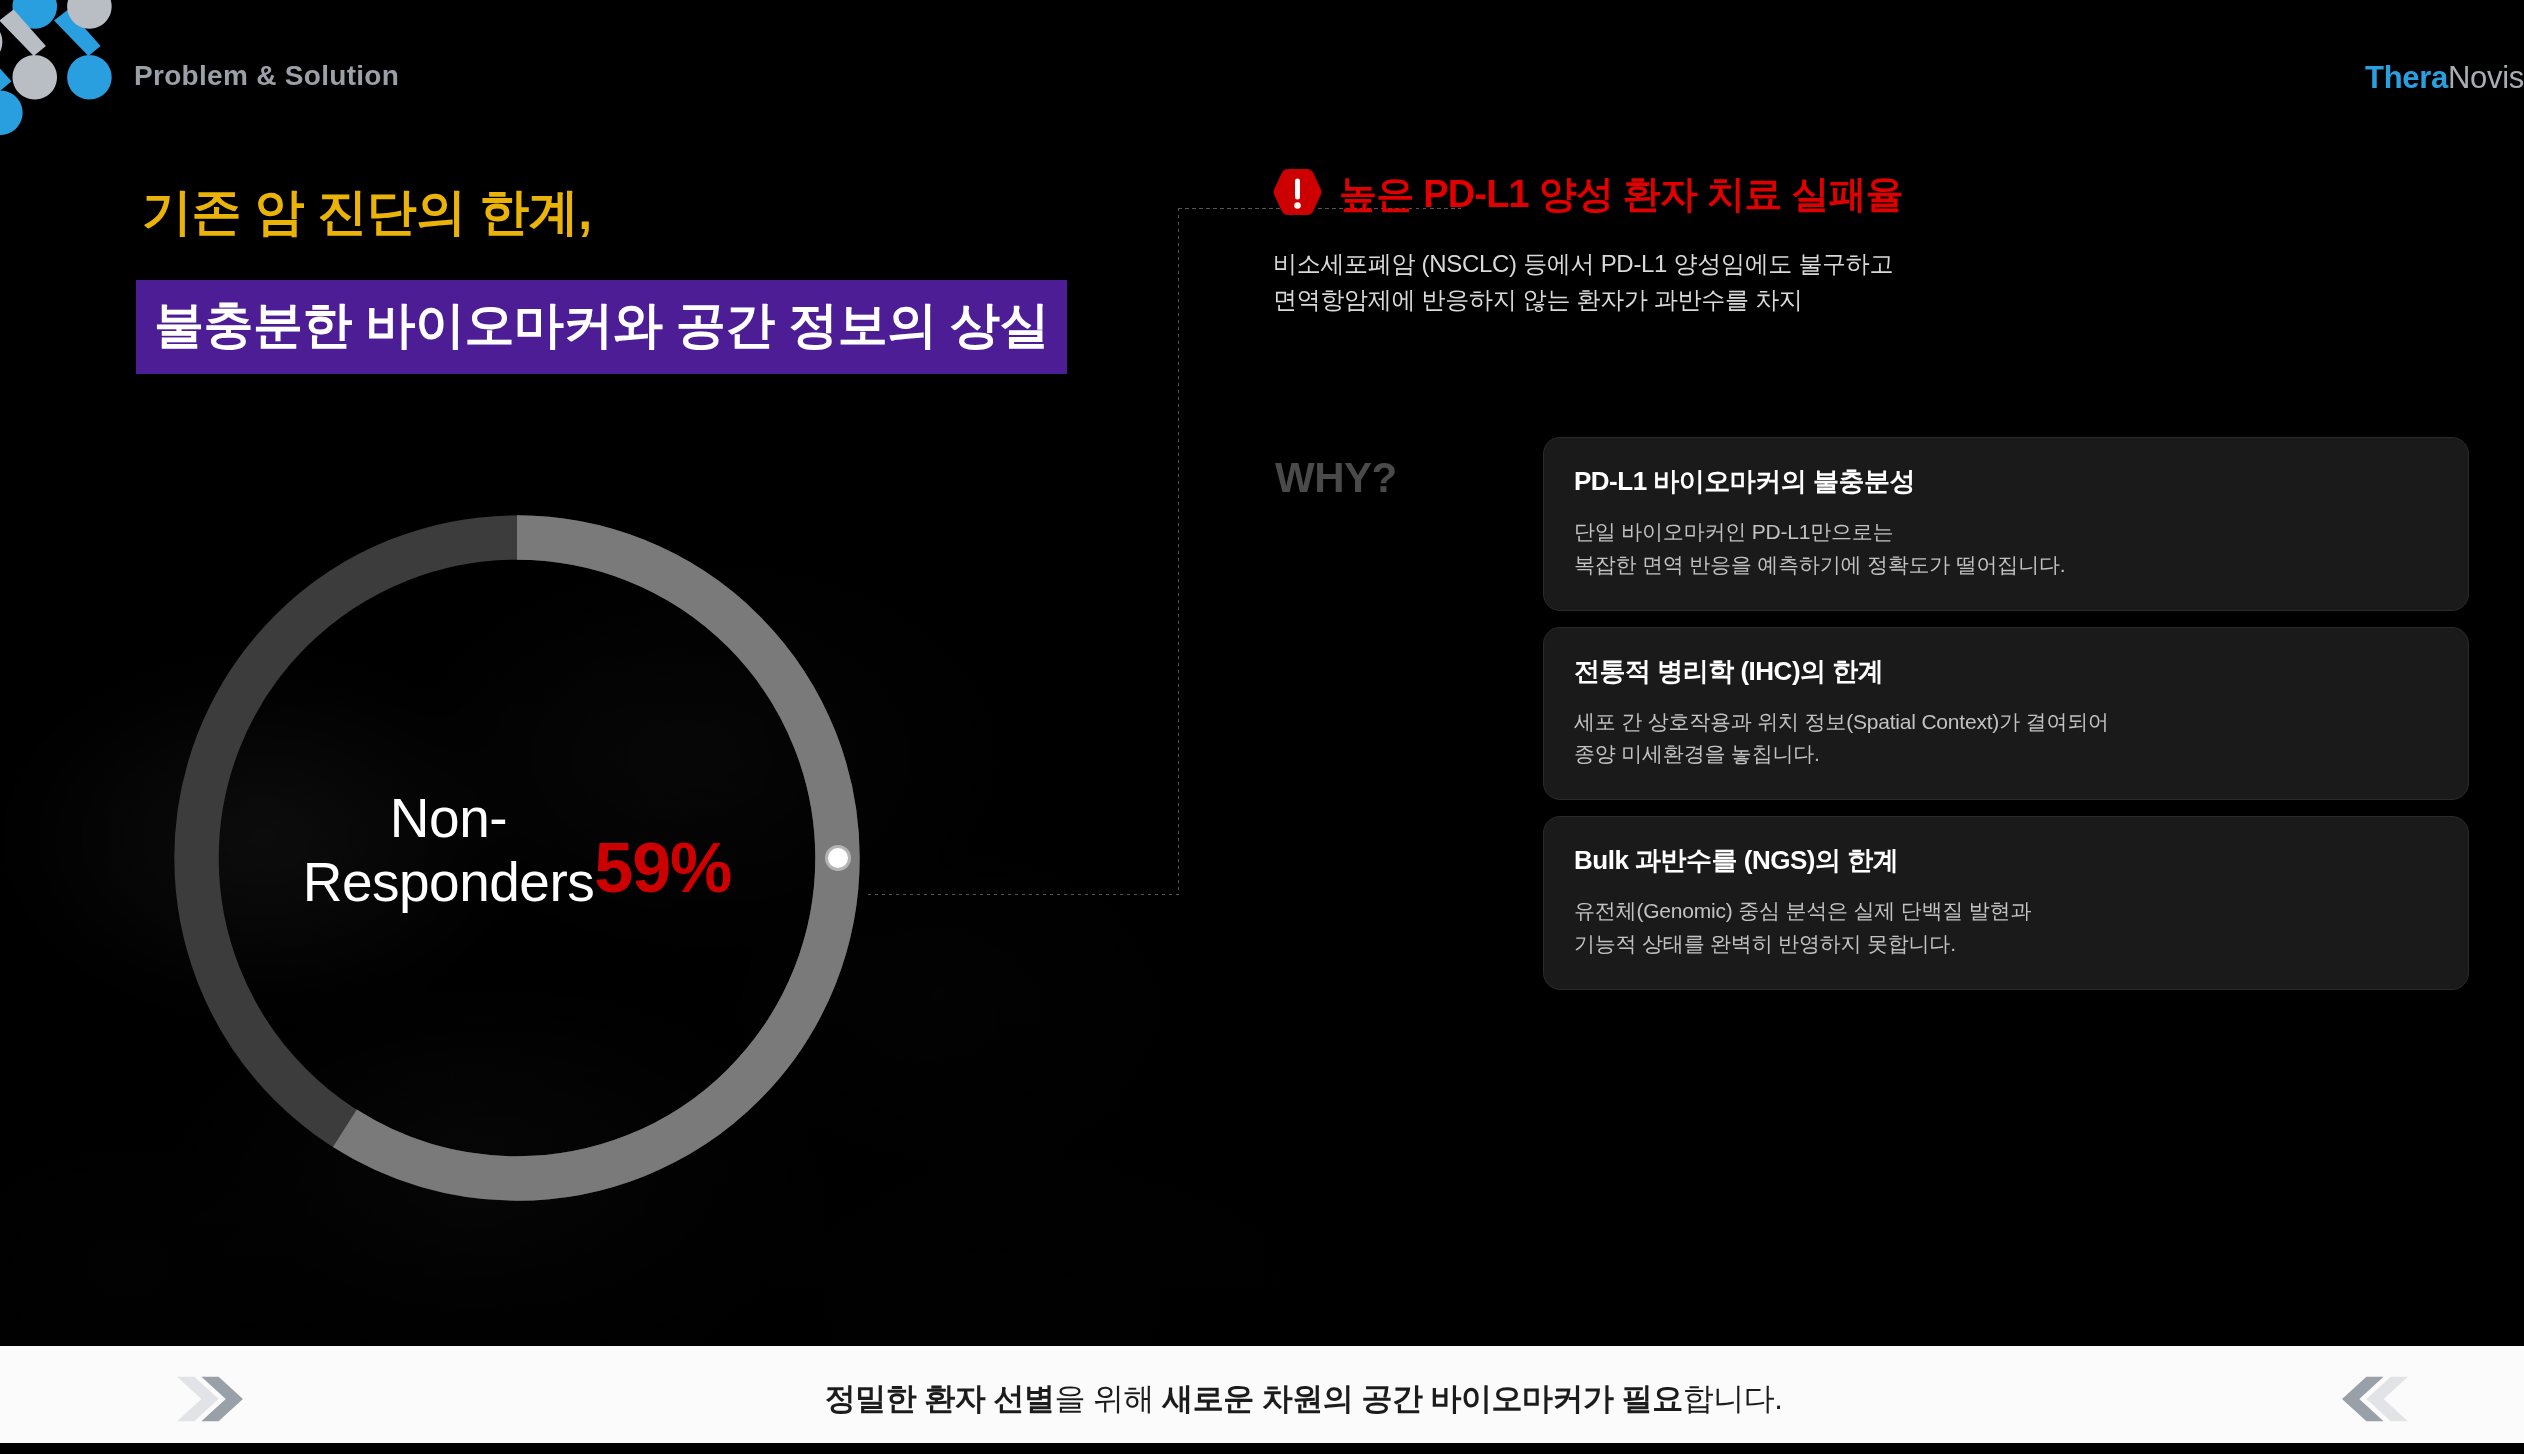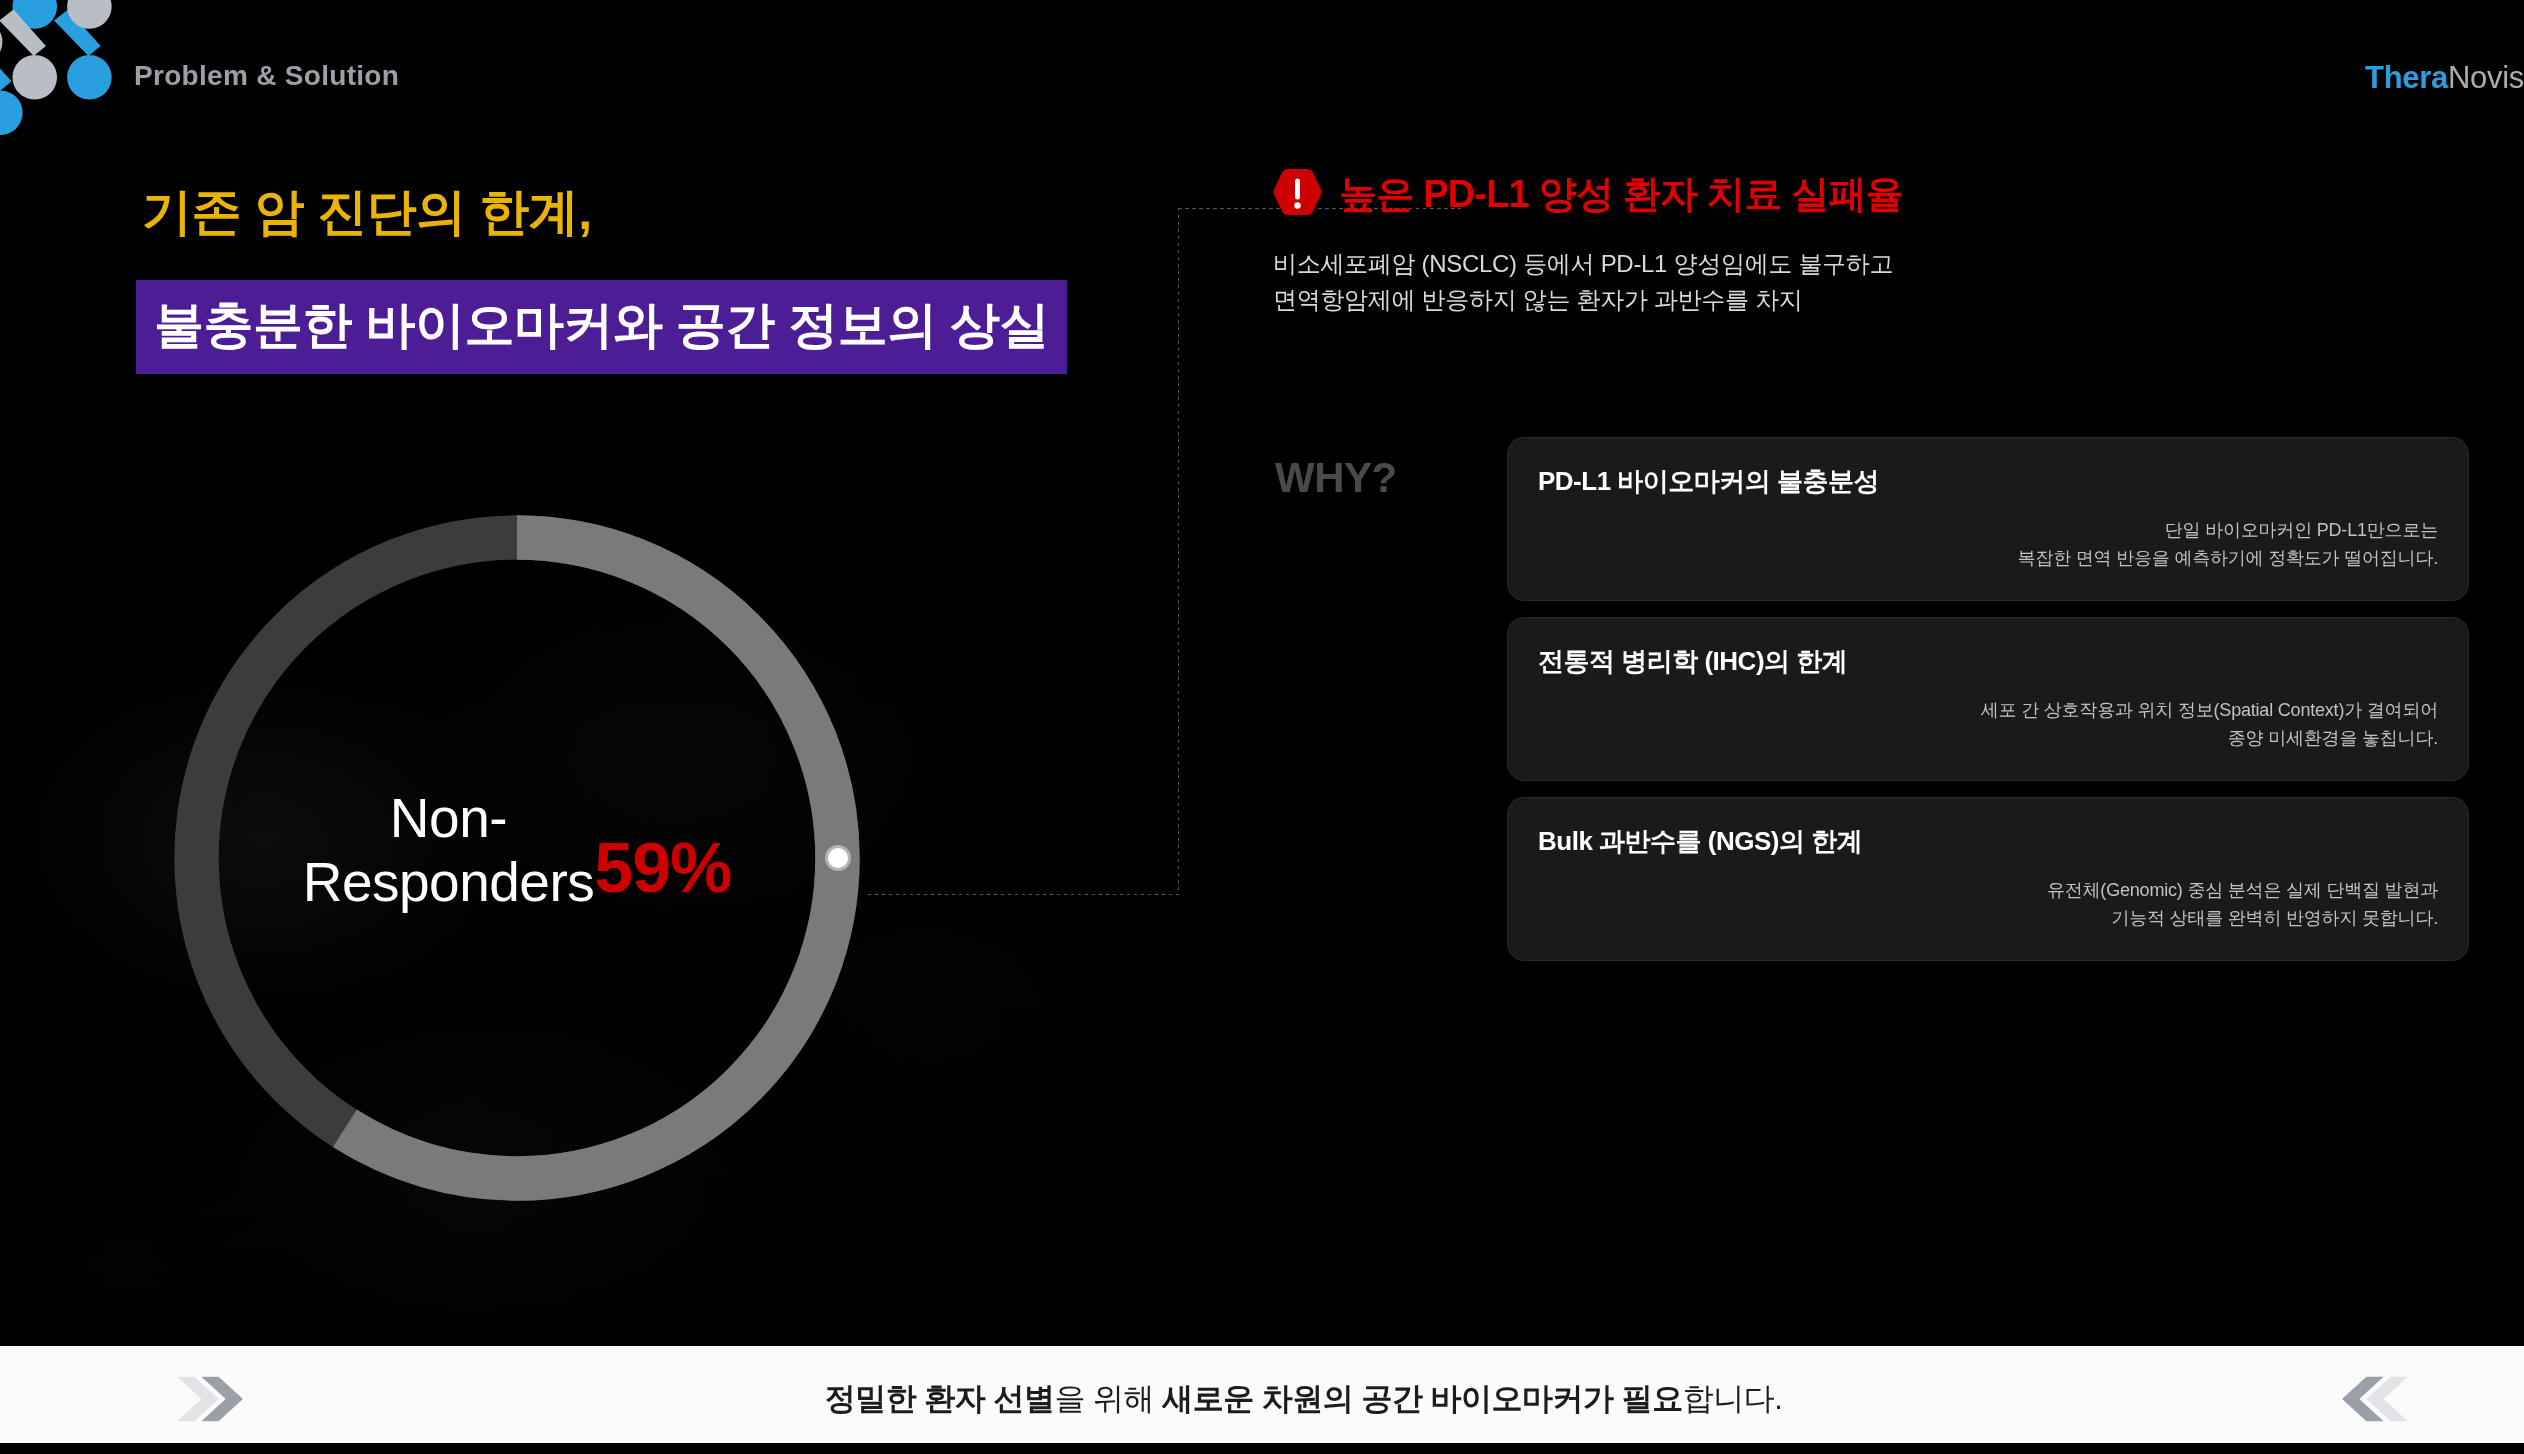--- a/index.html
+++ b/index.html
@@ -109,27 +109,27 @@
   }
 
   .why {
     position:absolute; left:1275px; top:454px;
     font-size:42px; font-weight:bold; color:#4a4a4a; letter-spacing:-0.5px;
   }
 
   .cards { position:absolute; left:1507px; top:437px; width:962px; }
   .card {
     background:#1a1a1a; border:1px solid #2a2a2a; border-radius:17px;
-    padding:26px 30px 28px 30px; margin-bottom:16px;
+    padding:26px 30px 28px 30px; margin-bottom:16px;margin-left:36px;
   }
   .card-title {
     font-size:26px; font-weight:bold; color:#ffffff; letter-spacing:-0.5px; margin-bottom:17px;
   }
   .card-body {
-    font-size:18px; color:#c2c2c2; line-height:1.56; letter-spacing:-0.2px;text-align:right;
+    font-size:21px; color:#c2c2c2; line-height:1.56; letter-spacing:-0.2px;
   }
 
   
   .footer {
     position:absolute; left:0; bottom:0; width:2585px; height:110px;
     background:#fbfbfb; display:flex; align-items:center; justify-content:center;
   }
   .footer-text {
     font-size:31px; color:#1c1c1c; letter-spacing:-0.5px; white-space:nowrap;margin-left:22px;
   }

